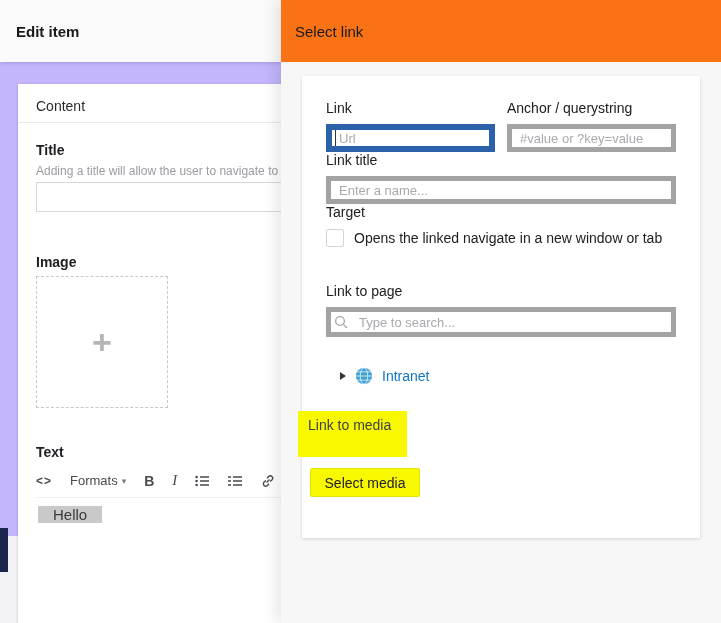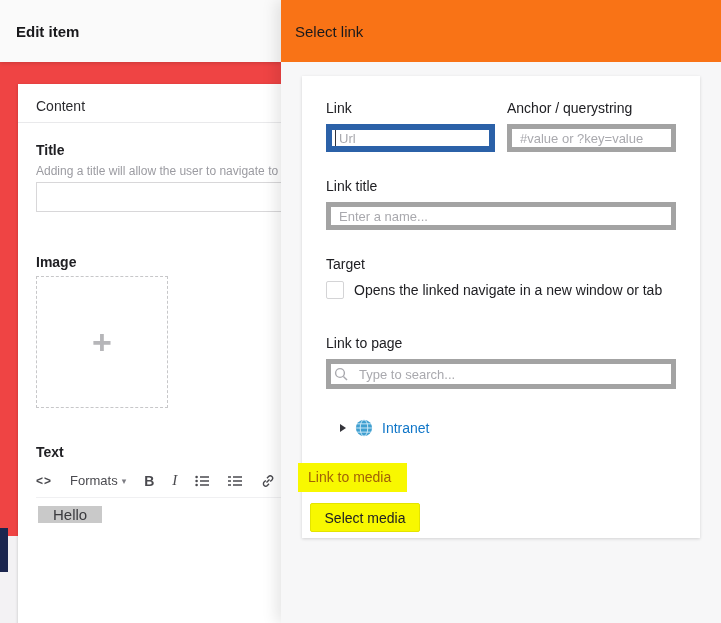--- a/index.html
+++ b/index.html
@@ -2,21 +2,21 @@
 <html><head>
 <meta charset="utf-8">
 <style>
   * { box-sizing: border-box; margin: 0; padding: 0; }
   html,body { background:#ffffff; }
   body { font-family: "Liberation Sans", sans-serif; }
 
   .screen { position: relative; width: 721px; height: 623px; overflow: hidden; background:#f3f2f4; }
 
   
-  .edit-panel { position:absolute; left:0; top:0; width:281px; height:536px; background:#ef4444; }
+  .edit-panel { position:absolute; left:0; top:0; width:281px; height:536px; background:#c4b5fd; }
   .edit-header { position:absolute; left:0; top:0; width:100%; height:62px; background:#fafafa;
                  box-shadow:0 1px 4px rgba(0,0,0,.16); display:flex; align-items:center;
                  padding-left:16px; font-size:15px; font-weight:700; color:#19191c; z-index:2; }
   .edit-card { position:absolute; left:18px; top:84px; width:330px; height:580px; background:#fff;
                box-shadow:0 1px 3px rgba(0,0,0,.20); }
   .group-label { position:absolute; left:18px; top:14px; font-size:14px; color:#2a2a2e; }
   .card-divider { position:absolute; left:0; top:38px; width:100%; height:1px; background:#e9e9eb; }
   .fld-label { font-size:14px; font-weight:700; color:#202024; }
   .lbl-title { position:absolute; left:18px; top:58px; }
   .fld-help { position:absolute; left:18px; top:80px; font-size:12px; color:#9b9ba1; white-space:nowrap; }
@@ -50,37 +50,37 @@
                  box-shadow:0 1px 3px rgba(0,0,0,.15); padding:24px; font-size:14px; color:#202024; }
   .row { display:flex; gap:12px; }
   .col { flex:1 1 0; min-width:0; }
   .dlabel { display:block; font-size:14px; color:#202024; margin-bottom:8px; }
   .dinput { width:100%; height:28px; border:5px solid #a3a3a3; padding:0 8px; font-size:13px;
             color:#222; font-family:inherit; background:#fff; }
   .dinput::placeholder { color:#a9a9ae; }
   .dinput.focused { border-color:#2b61a8; box-shadow: inset 0 0 0 1px #2b61a8; }
   .focus-wrap { position:relative; }
   .text-caret { position:absolute; left:9px; top:6px; width:1px; height:16px; background:#33333a; }
-  .sec { margin-top:26px; }
+  .sec { }
   .sec-sm { margin-top:36px; }
   .target-row { display:flex; align-items:center; gap:10px; margin-top:9px; }
   .checkbox { width:18px; height:18px; border:1px solid #d4d4d6; border-radius:2px; background:#fff;
               flex:0 0 auto; cursor:pointer; }
   .target-text { font-size:14px; color:#202024; }
   .search-wrap { position:relative; }
   .search-wrap .dinput { height:30px; padding-left:28px; }
   .search-icon { position:absolute; left:8px; top:8px; width:14px; height:14px; }
   .tree-row { display:flex; align-items:center; gap:9px; margin-top:30px; padding-left:14px; cursor:pointer; }
   .tree-caret { width:0; height:0; border-left:6px solid #35353b; border-top:4px solid transparent;
                 border-bottom:4px solid transparent; cursor:pointer; }
   .globe { width:18px; height:18px; display:block; }
   .tree-label { color:#1076c8; font-size:14px; }
   .media-section { margin-top:26px; }
   .media-label { display:inline-block; background:#f8f800; margin-left:-28px;
-                 padding:6px 16px 7px 10px; font-size:14px; color:#a16207; }
+                 padding:6px 16px 24px 10px; font-size:14px; color:#404040; }
   .media-btn { display:block; margin-left:-16px; margin-top:11px; width:110px; height:29px;
                background:#f8f800; border:1px solid #e4e400; border-radius:2px;
                font-size:14px; color:#202024; font-family:inherit; cursor:pointer; }
   svg { display:block; }
 </style>
 </head>
 <body>
 
 <div class="screen">
 

